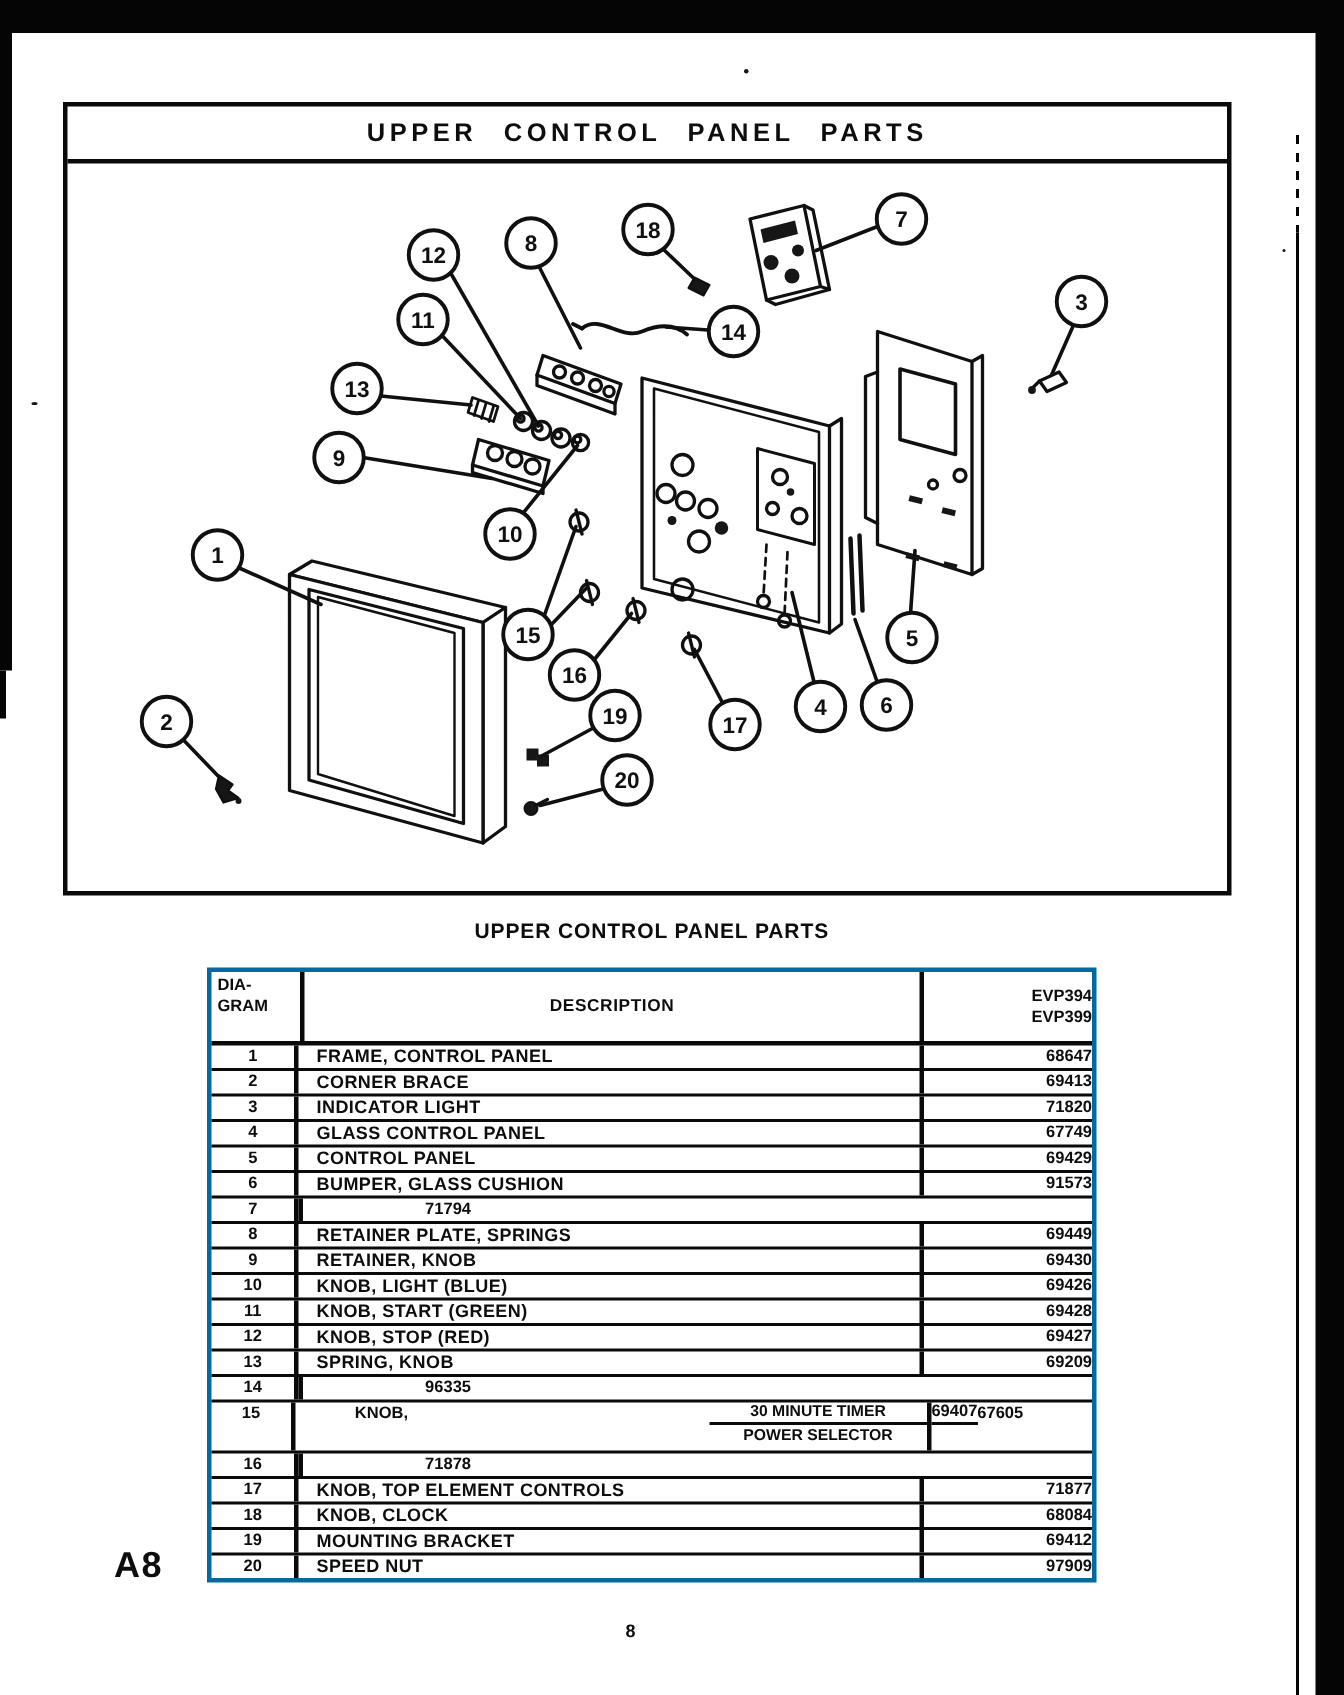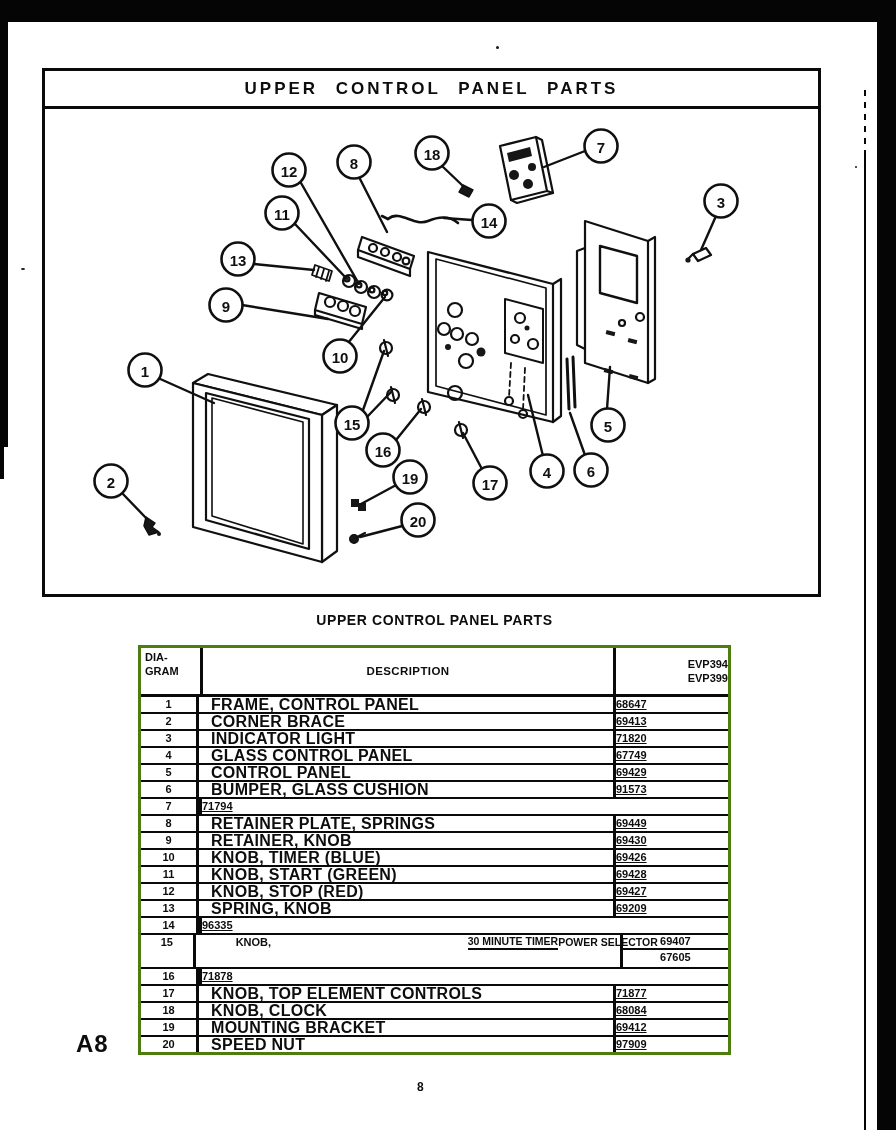--- a/index.html
+++ b/index.html
@@ -19,38 +19,38 @@
 
   
   .diagram-box{position:absolute;left:42px;top:68px;width:773px;height:523px;border:3px solid #0a0a0a;}
   .diagram-title{height:35px;border-bottom:3px solid #0a0a0a;display:flex;align-items:center;justify-content:center;
     font-weight:bold;font-size:17px;letter-spacing:3px;word-spacing:10px;}
   #diagram-svg{position:absolute;left:0px;top:41px;}
 
   
   .table-title{position:absolute;left:138px;top:612px;width:593px;text-align:center;
     font-weight:bold;font-size:14px;letter-spacing:.6px;}
-  .parts-table{position:absolute;left:138px;top:645px;width:587px;border:3px solid #4d7c0f;background:#fff;}
+  .parts-table{position:absolute;left:138px;top:645px;width:587px;border:3px solid #0369a1;background:#fff;}
   .t-header{display:flex;height:46px;border-bottom:3px solid #0a0a0a;}
   .h-d{width:55px;border-right:3px solid #0a0a0a;padding:3px 0 0 4px;font-size:11px;font-weight:bold;line-height:1.25;}
   .h-desc{flex:1;display:flex;align-items:center;justify-content:center;font-size:11.5px;font-weight:bold;letter-spacing:.4px;}
   .h-part{width:112px;border-left:3px solid #0a0a0a;display:flex;flex-direction:column;align-items:flex-end;justify-content:center;
     font-size:11px;font-weight:bold;line-height:1.3;}
   .t-row{display:flex;height:15px;border-bottom:2px solid #0a0a0a;}
   .t-row:last-child{border-bottom:none;}
   .c-d{width:55px;border-right:3px solid #0a0a0a;text-align:center;font-size:11px;font-weight:bold;line-height:15px;}
-  .c-desc{flex:1;padding-left:12px;font-size:16px;font-weight:bold;line-height:15px;letter-spacing:.3px;white-space:nowrap;}
-  .c-part{width:112px;border-left:3px solid #0a0a0a;text-align:left;font-size:11px;font-weight:bold;line-height:15px;text-decoration:underline;}
+  .c-desc{flex:1;padding-left:12px;font-size:12px;font-weight:bold;line-height:15px;letter-spacing:.3px;white-space:nowrap;}
+  .c-part{width:112px;border-left:3px solid #0a0a0a;text-align:right;font-size:11px;font-weight:bold;line-height:15px;}
   .t-row15{display:flex;height:32px;border-bottom:2px solid #0a0a0a;}
   .r15-d{width:55px;border-right:3px solid #0a0a0a;text-align:center;font-size:11px;font-weight:bold;line-height:15px;}
   .r15-knob{width:247px;padding-left:12px;font-size:11px;font-weight:bold;line-height:15px;margin-left:28px;}
-  .r15-subcol{width:152px;display:flex;flex-direction:row;}
+  .r15-subcol{width:152px;display:flex;flex-direction:column;}
   .r15-sublabel{height:13px;border-bottom:2px solid #0a0a0a;text-align:center;font-size:10.5px;font-weight:bold;line-height:13px;white-space:nowrap;}
   .r15-sublabel:last-child{border-bottom:none;height:15px;line-height:15px;}
-  .r15-numcol{width:112px;border-left:3px solid #0a0a0a;display:flex;flex-direction:column;}
+  .r15-numcol{width:112px;border-left:3px solid #0a0a0a;display:flex;flex-direction:row;}
   .r15-num{height:13px;border-bottom:2px solid #0a0a0a;text-align:center;font-size:11px;font-weight:bold;line-height:13px;}
   .r15-num:last-child{border-bottom:none;height:15px;line-height:15px;}
 
   .corner-label{position:absolute;left:76px;top:1030px;font-size:24px;font-weight:bold;letter-spacing:1px;}
   .page-number{position:absolute;left:417px;top:1080px;font-size:12px;font-weight:bold;}
 </style>
 </head>
 <body>
 
 <div class="bar-top"></div>
@@ -374,21 +374,21 @@
         <div class="c-desc">RETAINER PLATE, SPRINGS</div>
         <div class="c-part">69449</div>
       </div>
       <div class="t-row">
         <div class="c-d">9</div>
         <div class="c-desc">RETAINER, KNOB</div>
         <div class="c-part">69430</div>
       </div>
       <div class="t-row">
         <div class="c-d">10</div>
-        <div class="c-desc">KNOB, TIMER (BLUE)</div>
+        <div class="c-desc">KNOB, LIGHT (BLUE)</div>
         <div class="c-part">69426</div>
       </div>
       <div class="t-row">
         <div class="c-d">11</div>
         <div class="c-desc">KNOB, START (GREEN)</div>
         <div class="c-part">69428</div>
       </div>
       <div class="t-row">
         <div class="c-d">12</div>
         <div class="c-desc">KNOB, STOP (RED)</div>

